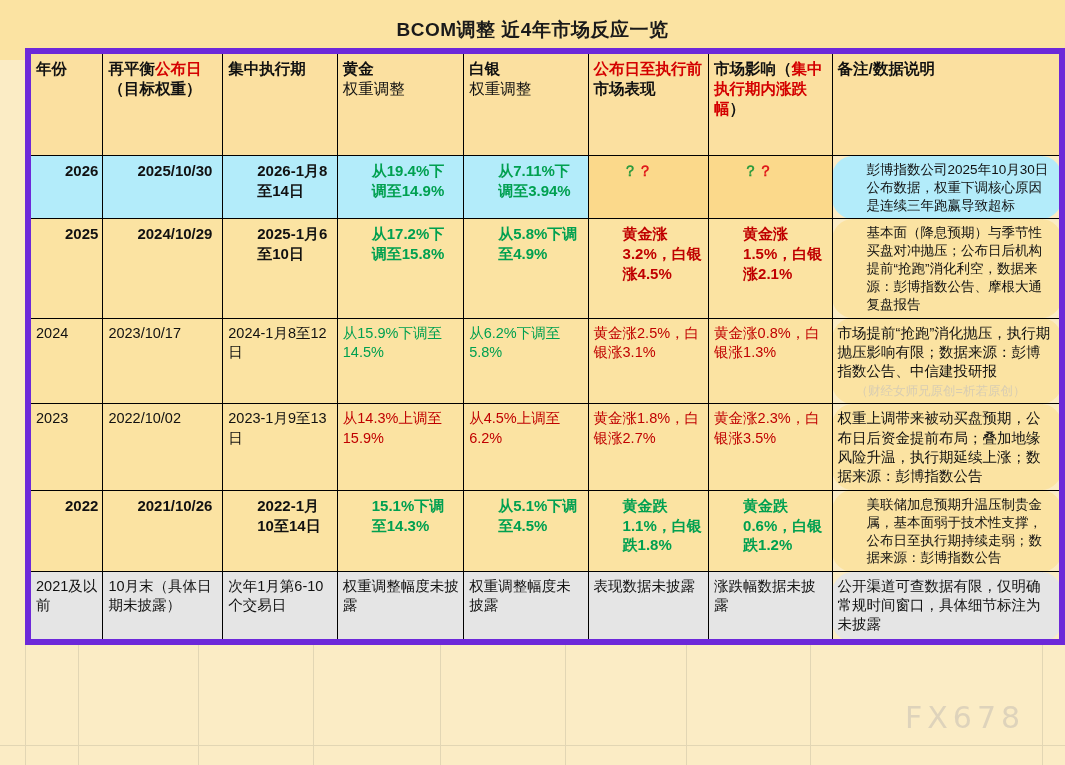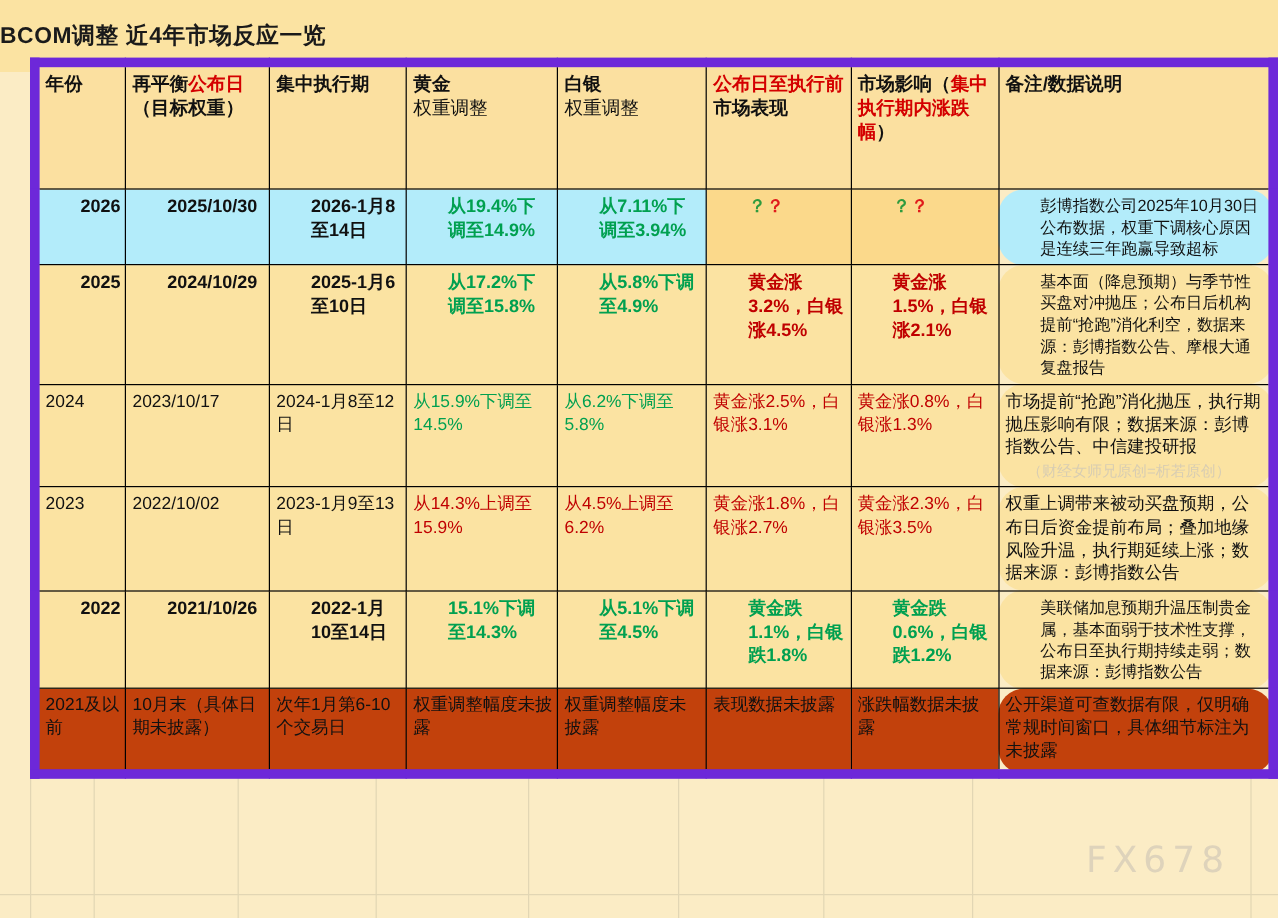--- a/index.html
+++ b/index.html
@@ -10,30 +10,30 @@
     overflow:hidden;position:relative;
   }
   
   #sheet-backdrop{position:absolute;inset:0;background:#fbecc5;}
   #sheet-backdrop .vline{position:absolute;top:0;bottom:0;width:1px;background:#e2d6b4;}
   #sheet-backdrop .hline{position:absolute;left:0;right:0;height:1px;background:#e2d6b4;}
 
   #title-band{
     position:absolute;left:0;top:0;width:1065px;height:60px;
     background:#fbe3a2;
-    display:flex;align-items:center;
+    display:flex;align-items:center;justify-content:center;
   }
   #title-band .title{
     font-size:19px;font-weight:bold;color:#1a1a1a;letter-spacing:.5px;
   }
 
   #table-wrap{position:absolute;left:25px;top:48px;}
   table.grid{
     border-collapse:collapse;table-layout:fixed;
-    border:8px solid #6d28d9;
+    border:6px solid #6d28d9;
   }
   table.grid td,table.grid th{
     border:1px solid #000;
     vertical-align:top;
     padding:5px 4px 4px 5px;
     font-size:14.5px;
     line-height:1.32;
     background:#fbe3a2;
     color:#111;
     font-weight:normal;
@@ -52,21 +52,21 @@
   col.c2{width:115px}
   col.c3{width:127px}
   col.c4{width:125px}
   col.c5{width:121px}
   col.c6{width:124px}
   col.c7{width:232px}
 
   
   tr.row-hl td{background:#b3ecfa;}
   tr.row-hl td.note-amber{background:#fbd98b;}
-  tr.row-last td{background:#c2410c;}
+  tr.row-last td{background:#e5e5e5;}
 
   td.cell-note{font-size:13.5px;line-height:1.38;border-radius:21px;}
   td.year{font-size:15px;}
   tr.bold-row td{font-weight:bold;font-size:15px;padding-left:34px;}
   tr.bold-row td.cell-note{font-weight:normal;font-size:13.5px;}
   tr.thin-row td{font-weight:normal;}
 
   .up{color:#c00000;}
   .down{color:#00a050;}
   .red{color:#d40000;}

